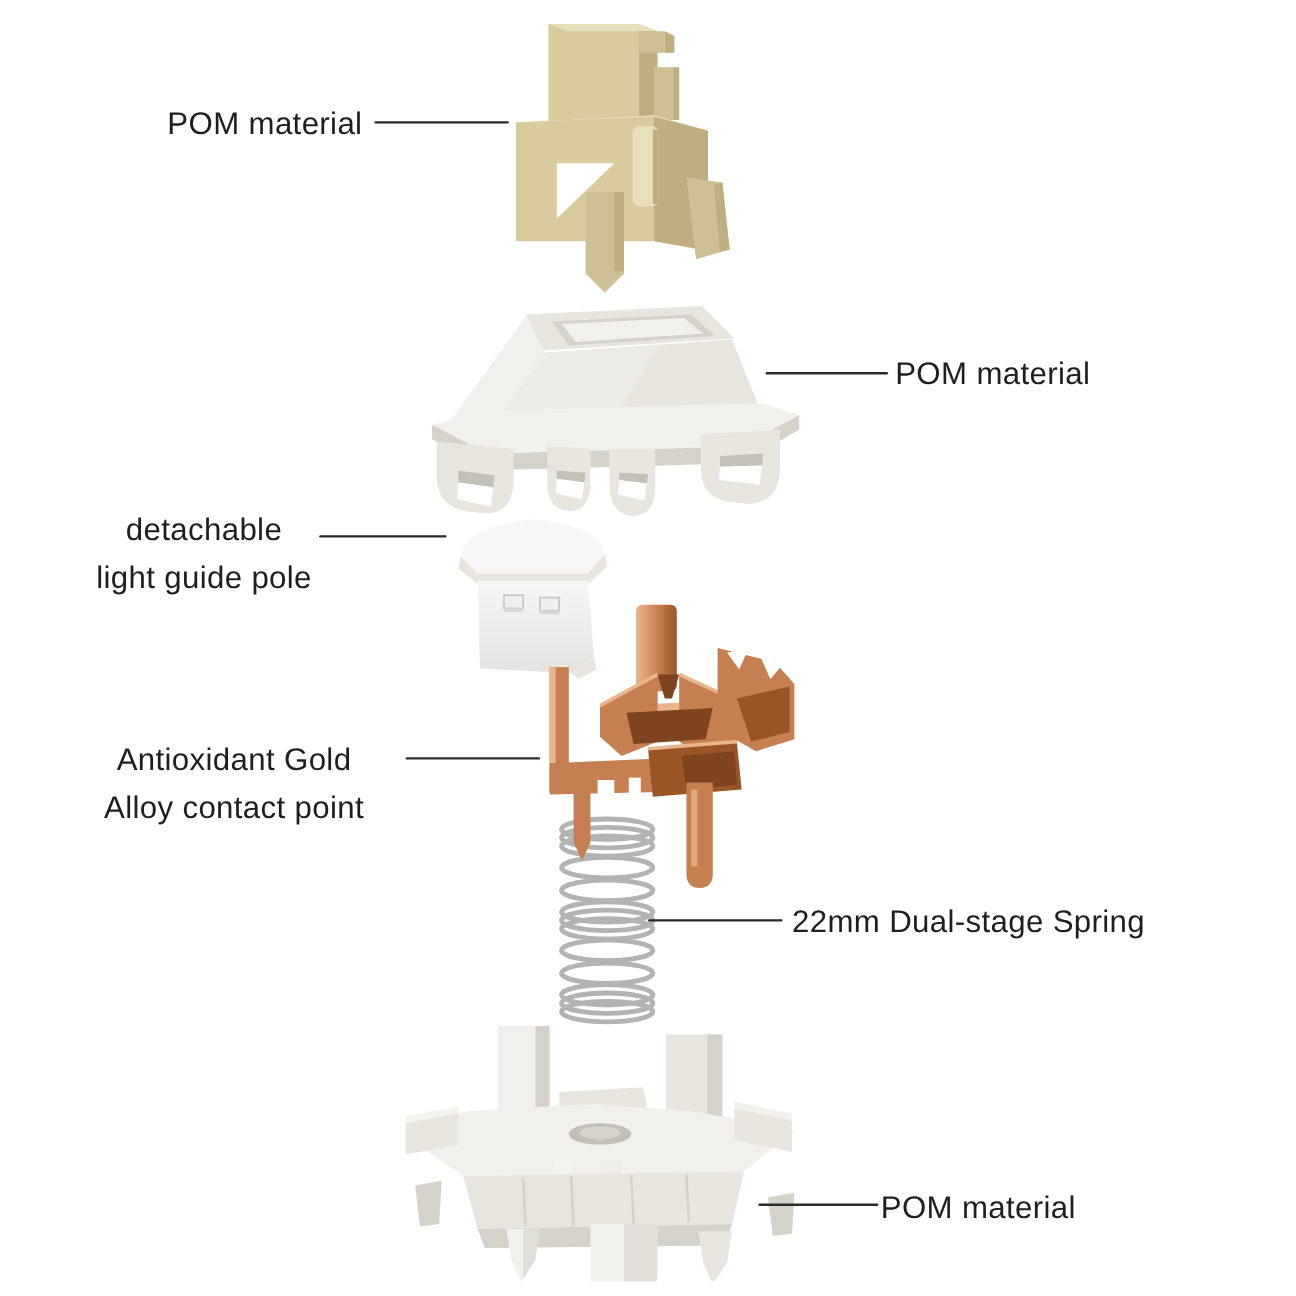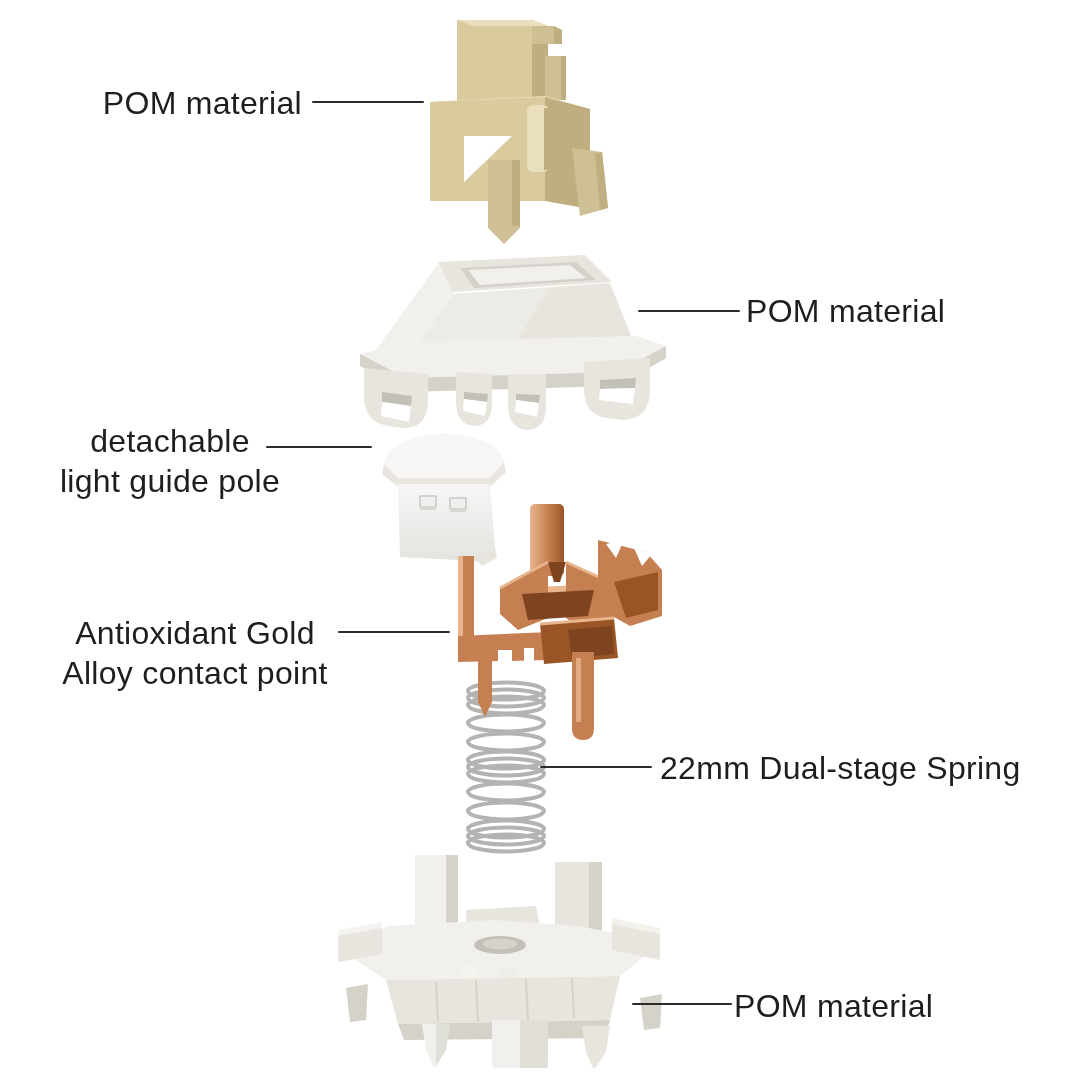--- a/index.html
+++ b/index.html
@@ -1,21 +1,21 @@
 <!DOCTYPE html>
 <html style="--background: #ffffff; --text: #1e1e1e; --leader-line: #2b2b2b; --stem-front: #d9cb9d; --stem-mid: #cec094; --stem-side: #bfae7f; --stem-top: #eadfbc; --housing-light: #f1f0ec; --housing-mid: #e7e5de; --housing-shadow: #d4d2c9; --housing-deep: #c2c0b7; --light-guide: #f7f6f5; --copper-light: #e9b58d; --copper-mid: #c57f51; --copper-dark: #9a5526; --copper-deep: #7e431f; --spring: #b5b3b1;"><head>
 <meta charset="utf-8">
 <style>
   html,body{margin:0;padding:0;}
   body{background:var(--background,#fff);font-family:"Liberation Sans",sans-serif;}
   .canvas{position:relative;width:1080px;height:1080px;background:var(--background,#fff);overflow:hidden;}
   .part{position:absolute;}
   .label{
     position:absolute;
-    font-size:32px;line-height:40px;letter-spacing:.3px;
+    font-size:26px;line-height:40px;letter-spacing:.3px;
     color:var(--text,#1e1e1e);white-space:nowrap;
   }
   .label.center{white-space:normal;text-align:center;}
   .lab1{left:30px;top:83px;width:272px;text-align:right;}
   .lab2{left:746px;top:291px;}
   .lab3{left:20px;top:421px;width:300px;}
   .lab4{left:30px;top:613px;width:330px;}
   .lab5{left:660px;top:748px;}
   .lab6{left:734px;top:986px;}
   .leader{position:absolute;height:2px;background:var(--leader-line,#2b2b2b);border-radius:1px;}

